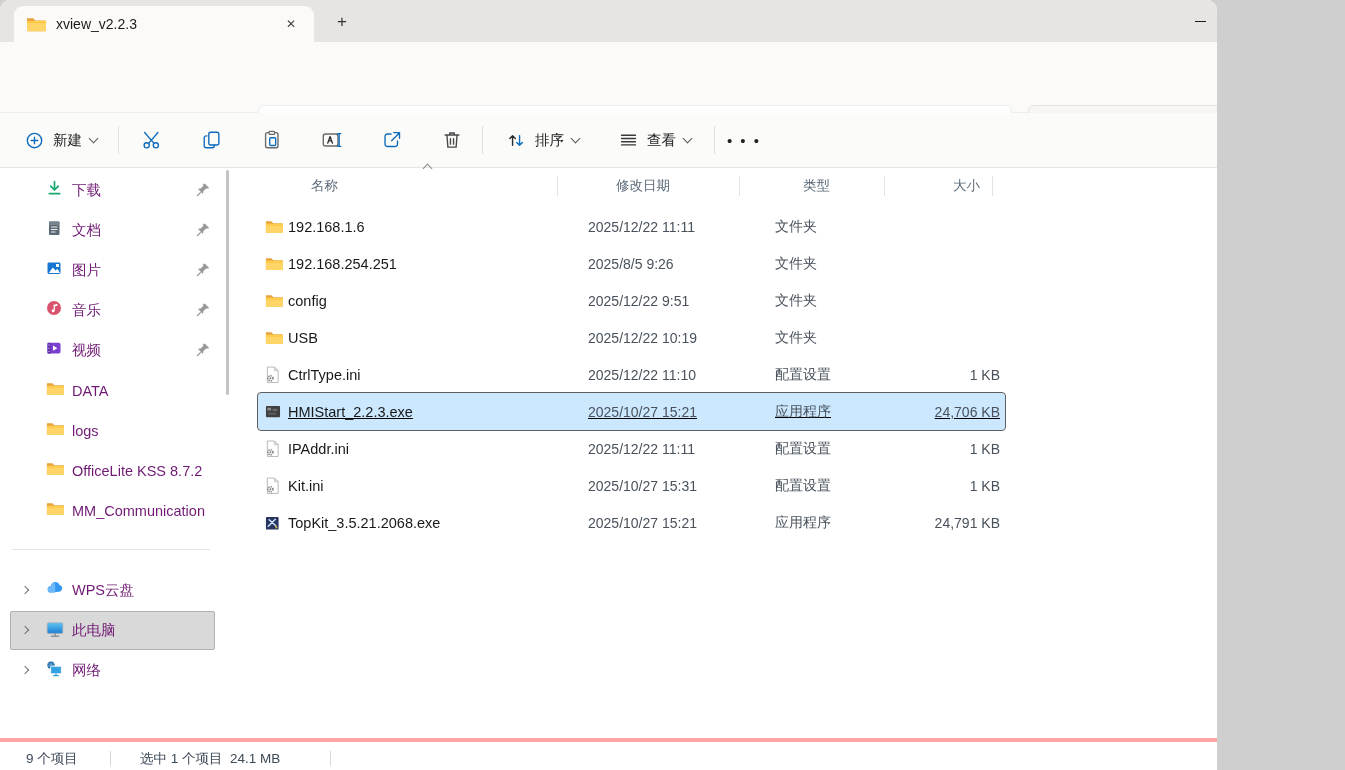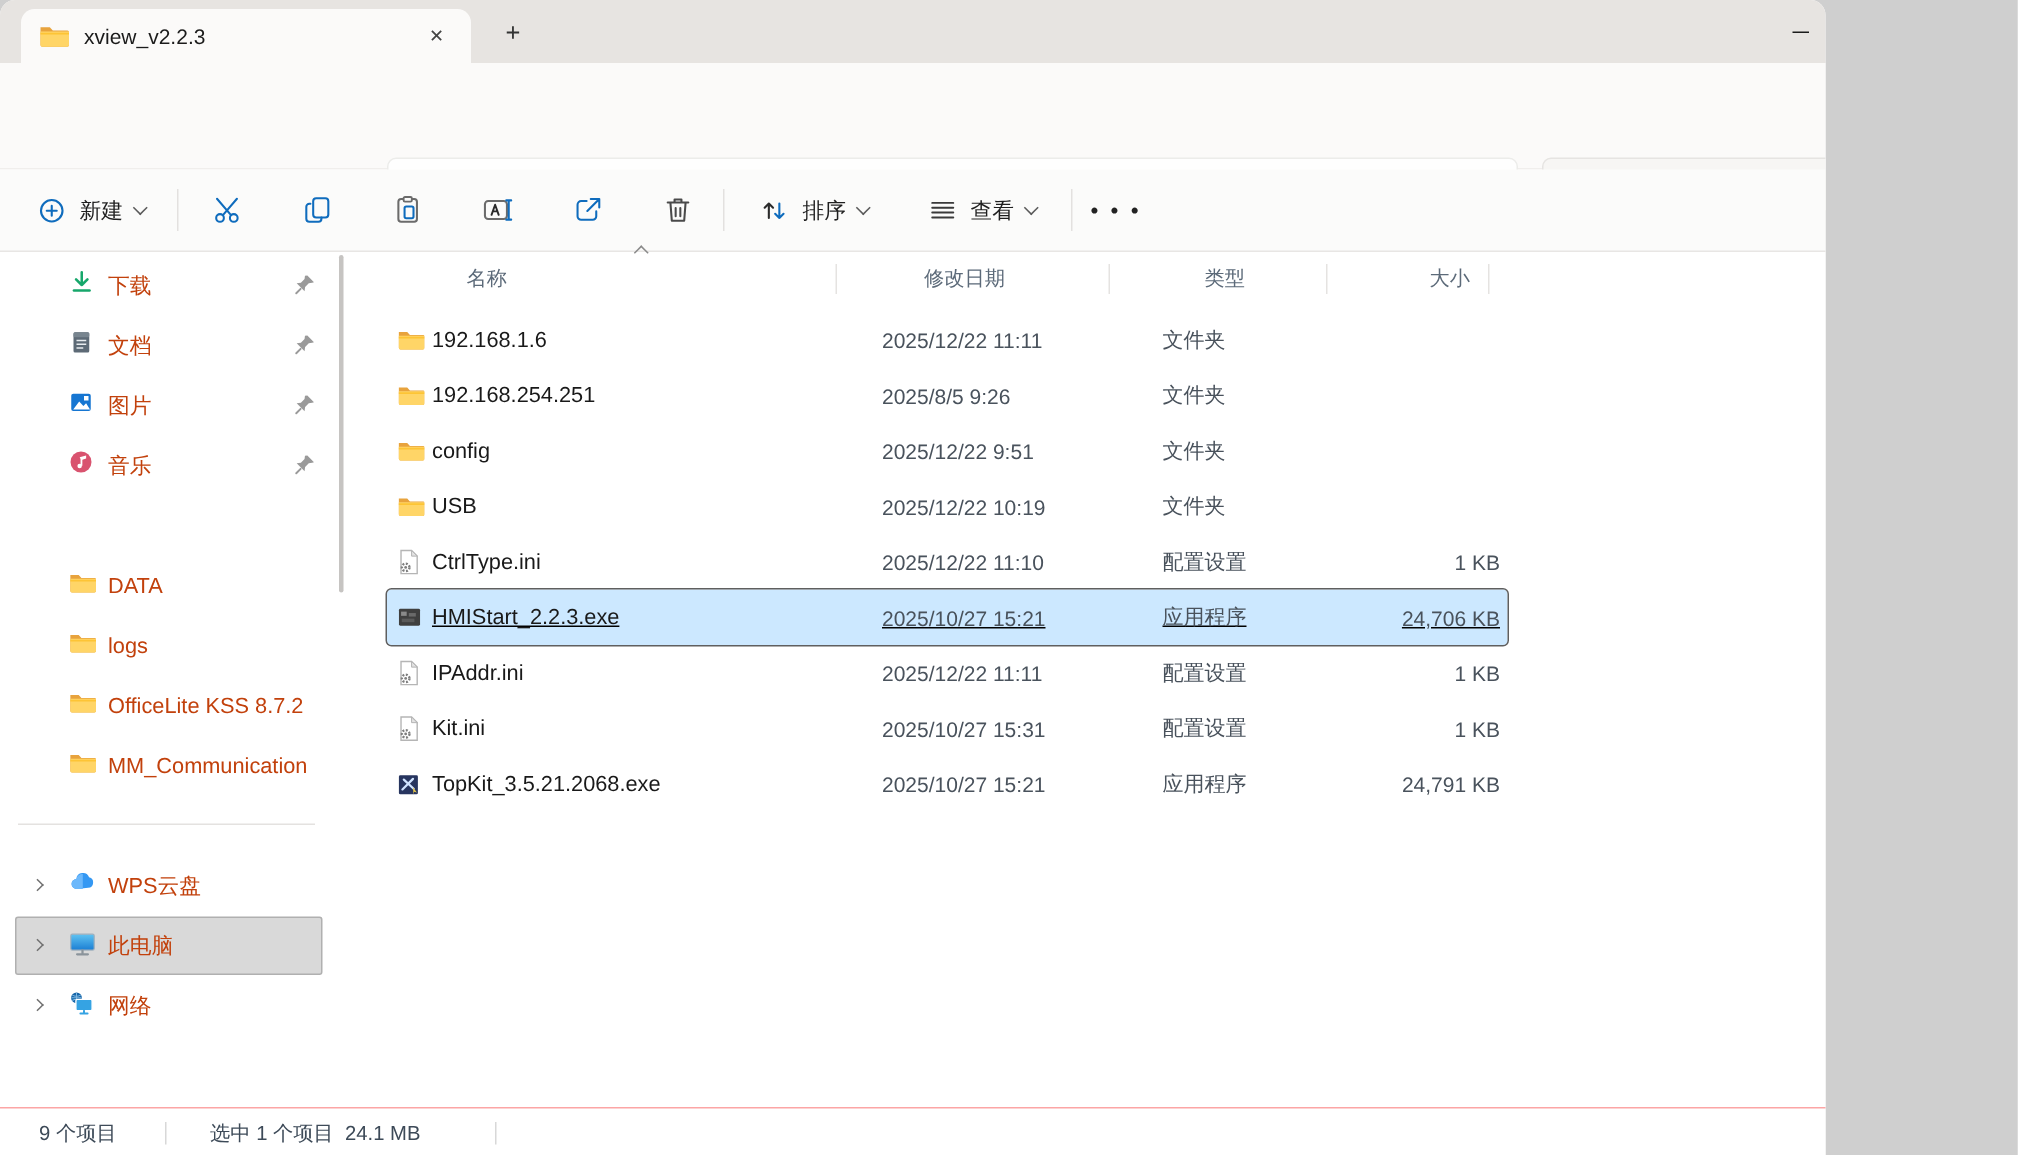--- a/index.html
+++ b/index.html
@@ -59,21 +59,21 @@
            justify-content:center; border-radius:5px; }
   .tmore { position:absolute; top:7px; width:36px; height:40px; display:flex; align-items:center;
            justify-content:center; font-size:15px; letter-spacing:2px; color:#222; }
 
   
   .sidebar { position:absolute; left:0; top:168px; width:240px; height:570px; background:#fff; }
   .sitem { position:absolute; left:0; width:220px; height:40px; display:flex; align-items:center; }
   .sitem .chev { margin-left:22px; width:6px; height:6px; border-right:1.4px solid #707070;
                  border-bottom:1.4px solid #707070; transform:rotate(-45deg); }
   .sitem .sico { position:absolute; left:46px; top:10px; }
-  .sitem .slabel { position:absolute; left:72px; font-size:14.5px; color:#c2410c; white-space:nowrap;
+  .sitem .slabel { position:absolute; left:72px; font-size:14.5px; color:#701a75; white-space:nowrap;
                    max-width:145px; overflow:hidden;text-align:right; }
   .sitem .pin { position:absolute; left:196px; top:12px; }
   .sdivider { position:absolute; left:12px; width:198px; height:1px; background:#e4e2e0; }
   .ssel { position:absolute; left:10px; width:205px; height:39px; background:#d9d9d9;
           border:1px solid #b0b0b0; border-radius:2px; }
   .sscroll { position:absolute; left:226px; top:170px; width:3px; height:225px; background:#c6c4c2;
              border-radius:2px; }
 
   
   .filearea { position:absolute; left:240px; top:168px; width:1105px; height:570px; background:#fff; }
@@ -88,21 +88,21 @@
   .frow { position:relative; width:747px; height:37px; display:grid;
           grid-template-columns:30px 300px 187px 150px 1fr; align-items:center; border-radius:3px; }
   .frow .fic { display:flex; align-items:center; padding-left:7px; }
   .frow .c-name { font-size:14.5px; color:#191919; white-space:nowrap; }
   .frow .c-date, .frow .c-type { font-size:14px; color:#49525c; white-space:nowrap; }
   .frow .c-size { font-size:14px; color:#49525c; text-align:right; padding-right:5px; white-space:nowrap; }
   .frow.selected { background:#cce8ff; outline:1px solid #5f5f5f;text-decoration:underline; }
 
   
   .statusbar { position:absolute; left:0; top:738px; width:1345px; height:32px; background:#fff;
-               border-top:1px solid #fca5a5; }
+               border-top:4px solid #fca5a5; }
   .stext { position:absolute; top:8px; font-size:13.5px; color:#3d4a58; white-space:pre; }
   .sbar-div { position:absolute; top:9px; width:1px; height:15px; background:#d8d8d8; }
 </style>
 </head>
 <body>
 
 <svg width="0" height="0" style="position:absolute">
   <defs>
     <linearGradient id="g-screen" x1="0" y1="0" x2="0" y2="1">
       <stop offset="0" stop-color="#5fc3f2"></stop>
@@ -405,20 +405,29 @@
     </div>
     <div class="sitem" style="top:122px">
       <span class="sico"><svg width="16" height="16" viewBox="0 0 16 16">
             <use href="#i-music"></use>
           </svg></span>
       <span class="slabel">音乐</span>
       <span class="pin"><svg width="15" height="15" viewBox="0 0 16 16">
             <use href="#i-pin"></use>
           </svg></span>
     </div>
+    <div class="sitem" style="top:162px">
+      <span class="sico"><svg width="16" height="16" viewBox="0 0 16 16">
+            <use href="#i-video"></use>
+          </svg></span>
+      <span class="slabel">视频</span>
+      <span class="pin"><svg width="15" height="15" viewBox="0 0 16 16">
+            <use href="#i-pin"></use>
+          </svg></span>
+    </div>
 
     <div class="sitem" style="top:243px">
       <span class="sico"><svg width="18" height="15" viewBox="0 0 20 16">
             <use href="#i-folder"></use>
           </svg></span>
       <span class="slabel">logs</span>
     </div>
     <div class="sitem" style="top:203px">
       <span class="sico"><svg width="18" height="15" viewBox="0 0 20 16">
             <use href="#i-folder"></use>

